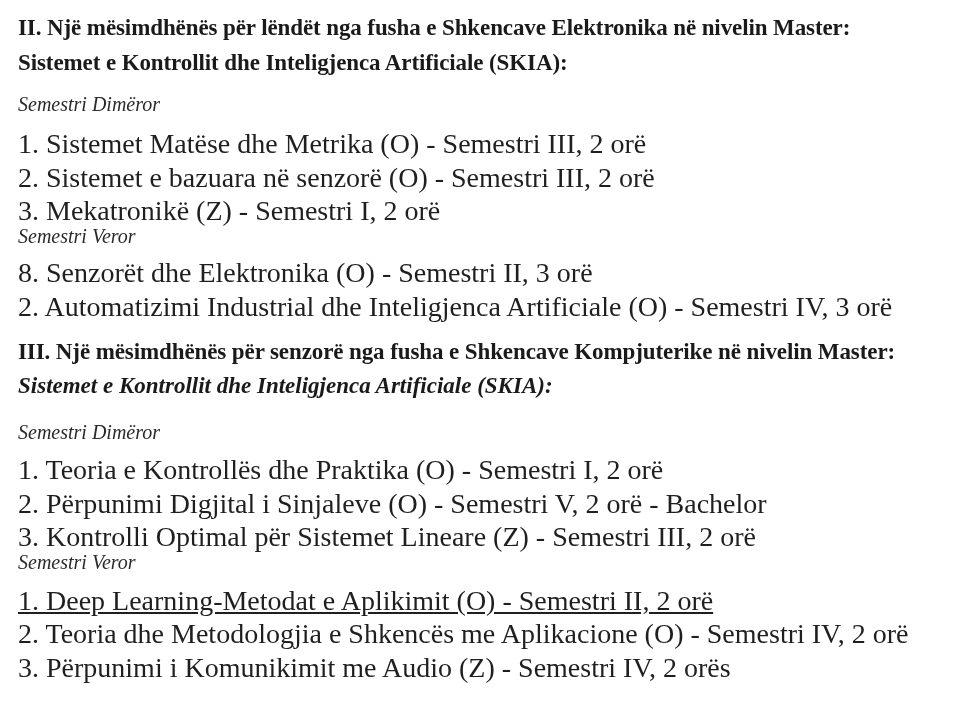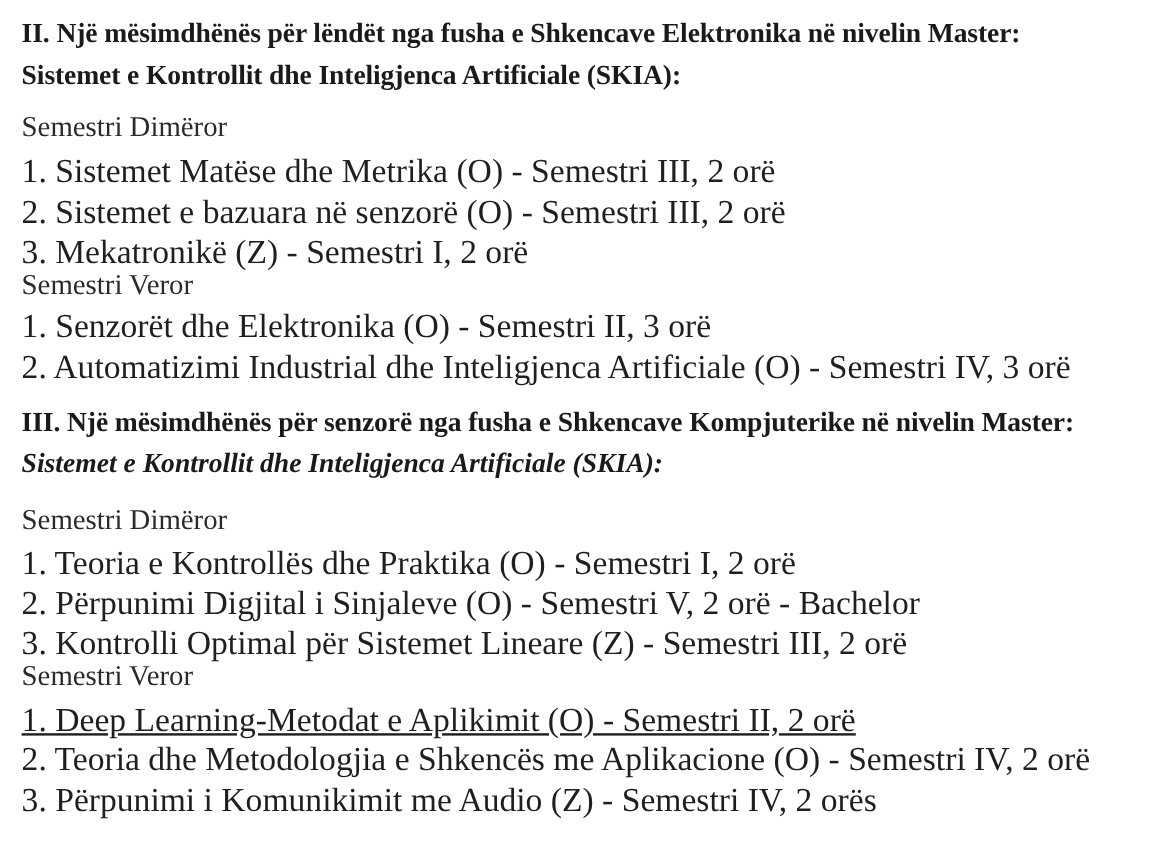--- a/index.html
+++ b/index.html
@@ -26,41 +26,42 @@
       font-weight: bold;
       font-size: 23px;
       letter-spacing: -0.1px;
     }
     .heading-italic {
       font-weight: bold;
       font-style: italic;
       font-size: 23px;
     }
     .sem-label {
-      font-size: 24px;
+      font-style: italic;
+      font-size: 20px;
       color: #2a2a2a;
     }
     .item {
       color: #1f1f1f;
     }
   </style>
 </head>
 <body>
 
 <div>
   <div class="line heading" style="top:16px;">II. Një mësimdhënës për lëndët nga fusha e Shkencave Elektronika në nivelin Master:</div>
   <div class="line heading" style="top:51px;">Sistemet e Kontrollit dhe Inteligjenca Artificiale (SKIA):</div>
 
   <div class="line sem-label" style="top:94px;">Semestri Dimëror</div>
   <div class="line item" style="top:130px;">1. Sistemet Matëse dhe Metrika  (O) - Semestri III, 2 orë</div>
   <div class="line item" style="top:164px;">2. Sistemet e bazuara në senzorë (O) - Semestri III, 2 orë</div>
   <div class="line item" style="top:197px;text-align:right;">3. Mekatronikë (Z) - Semestri I, 2 orë</div>
 
   <div class="line sem-label" style="top:226px;">Semestri Veror</div>
-  <div class="line item" style="top:259px;">1. Senzorët dhe Elektronika (O) - Semestri II, 3 orë</div>
+  <div class="line item" style="top:259px;">8. Senzorët dhe Elektronika (O) - Semestri II, 3 orë</div>
   <div class="line item" style="top:293px;">2. Automatizimi Industrial dhe Inteligjenca Artificiale (O) - Semestri IV, 3 orë</div>
 </div>
 
 <div>
   <div class="line heading" style="top:340px;">III. Një mësimdhënës për senzorë nga fusha e Shkencave Kompjuterike në nivelin Master:</div>
   <div class="line heading-italic" style="top:374px;">Sistemet e Kontrollit dhe Inteligjenca Artificiale (SKIA):</div>
 
   <div class="line sem-label" style="top:422px;">Semestri Dimëror</div>
   <div class="line item" style="top:456px;">1. Teoria e Kontrollës dhe Praktika (O) - Semestri I, 2 orë</div>
   <div class="line item" style="top:490px;">2. Përpunimi Digjital i Sinjaleve (O) - Semestri V, 2 orë - Bachelor</div>

